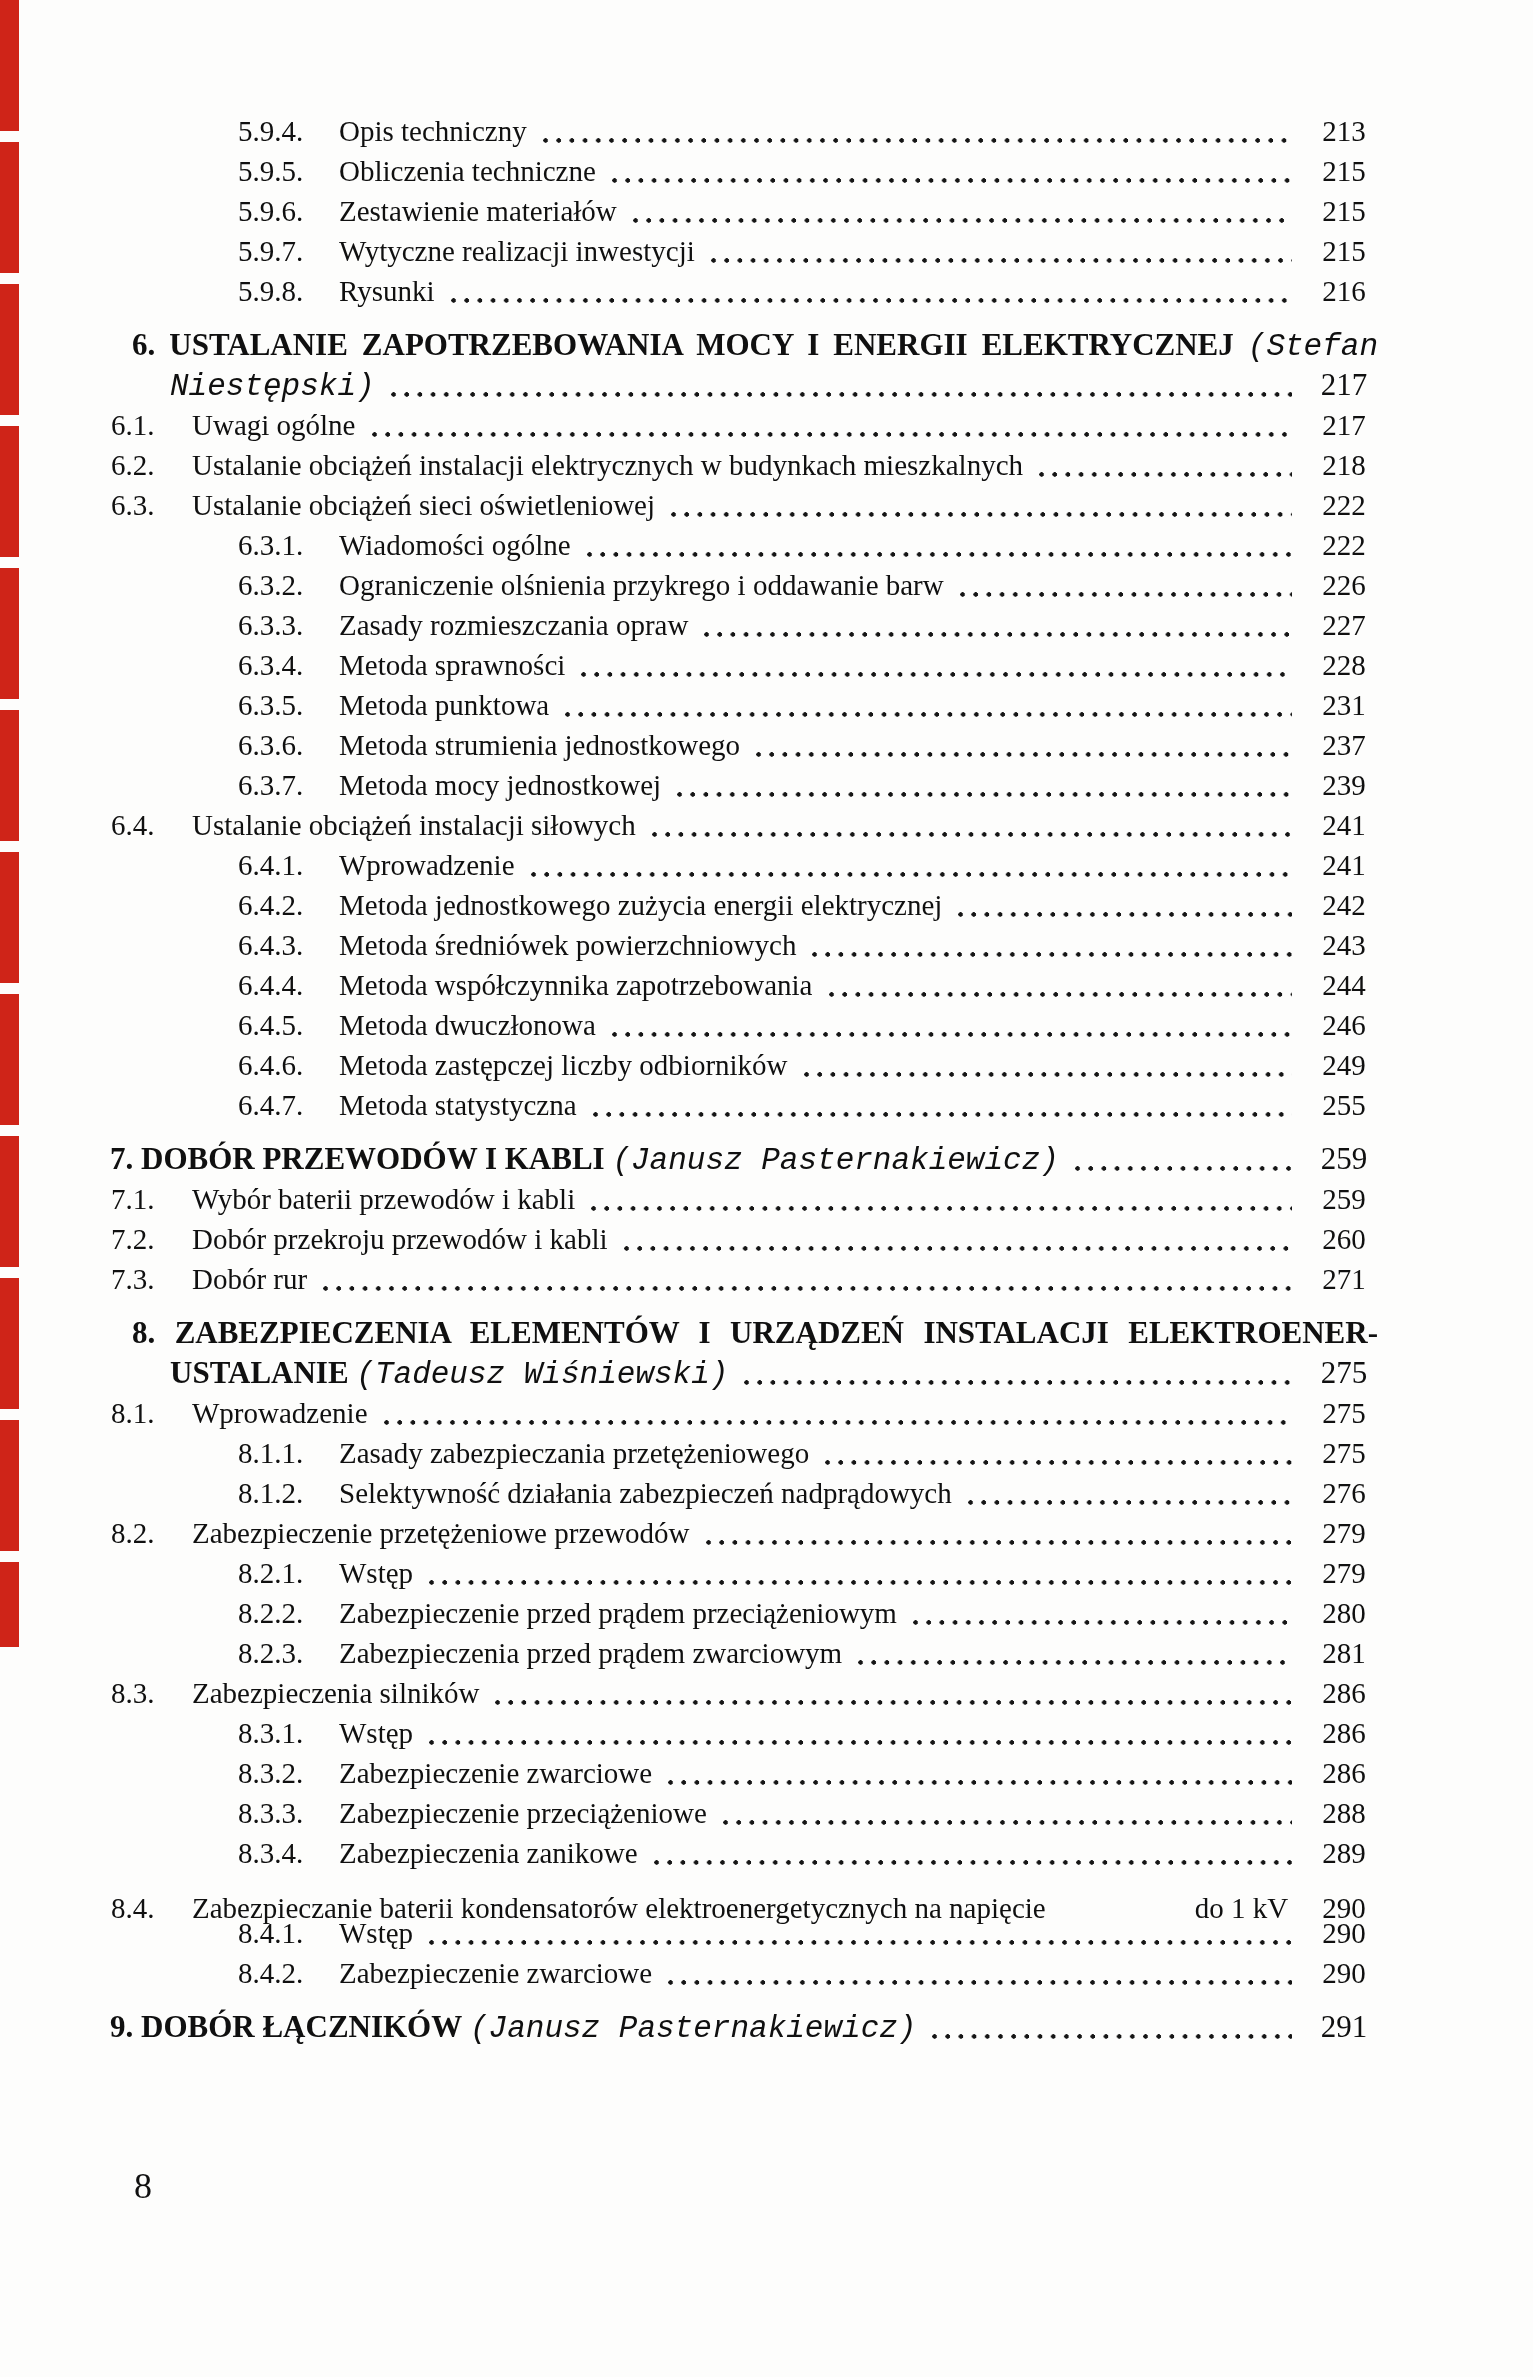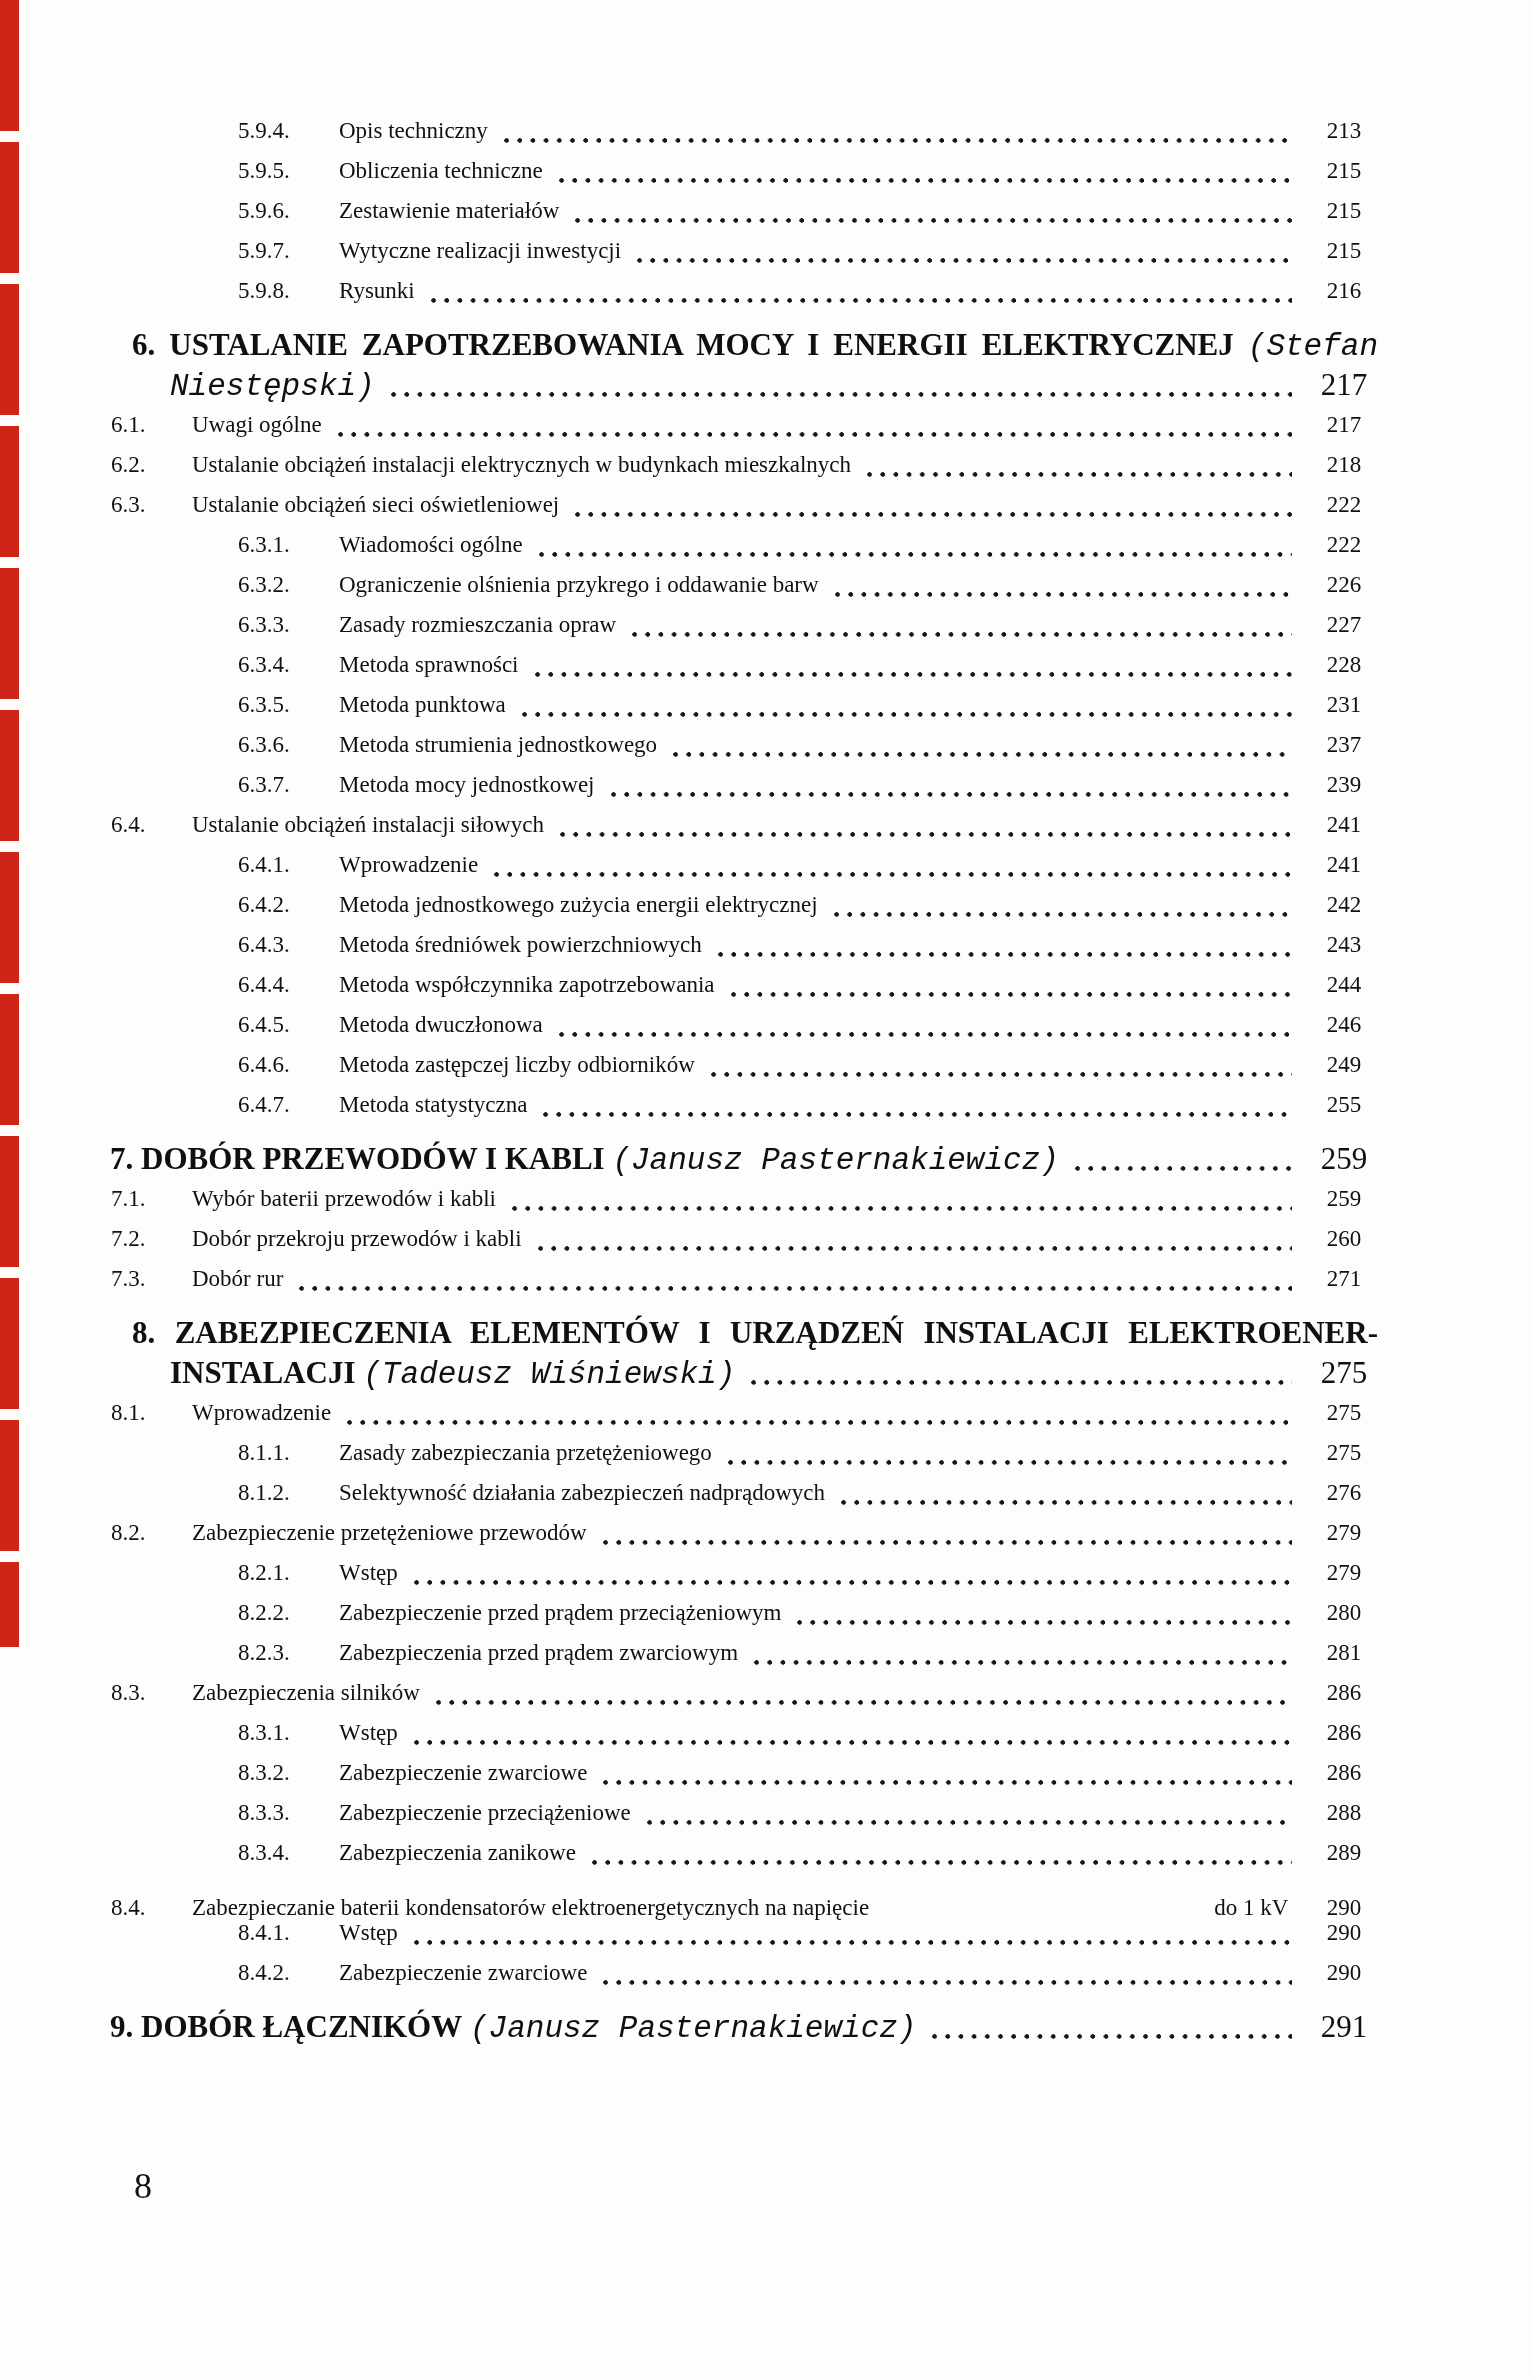--- a/index.html
+++ b/index.html
@@ -23,21 +23,21 @@
       #cf2418 0px,  #cf2418 131px,
       rgba(207,36,24,0) 131px, rgba(207,36,24,0) 142px);
   }
   #toc{
     position:absolute;
     top:111px; left:0; right:0;
   }
   .row{
     display:flex;
     align-items:baseline;
-    font-size:23px;
+    font-size:29px;
     line-height:40px;
     height:40px;
     padding-right:151px;
     white-space:nowrap;
   }
   .gap{ margin-top:14px; }
   
   .sec{ padding-left:111px; }
   .sub{ padding-left:238px; }
   .chap{ padding-left:110px; }
@@ -253,21 +253,21 @@
         <span class="leader"></span>
         <span class="page">260</span>
       </div>
       <div class="row sec">
         <span class="num">7.3.</span>
         <span class="label">Dobór rur</span>
         <span class="leader"></span>
         <span class="page">271</span>
       </div>
       <div class="gap chapline1"><span class="bold">8.</span> <span class="chap-title">ZABEZPIECZENIA ELEMENTÓW I URZĄDZEŃ INSTALACJI ELEKTROENER-</span></div>
-      <div class="row line2"><span class="bold">INSTALACJI</span>&nbsp;<span class="italic">(Tadeusz Wiśniewski)</span><span class="leader"></span><span class="page">275</span></div>
+      <div class="row line2"><span class="bold">USTALANIE</span>&nbsp;<span class="italic">(Tadeusz Wiśniewski)</span><span class="leader"></span><span class="page">275</span></div>
       <div class="row sec">
         <span class="num">8.1.</span>
         <span class="label">Wprowadzenie</span>
         <span class="leader"></span>
         <span class="page">275</span>
       </div>
       <div class="row sub">
         <span class="num">8.1.1.</span>
         <span class="label">Zasady zabezpieczania przetężeniowego</span>
         <span class="leader"></span>

